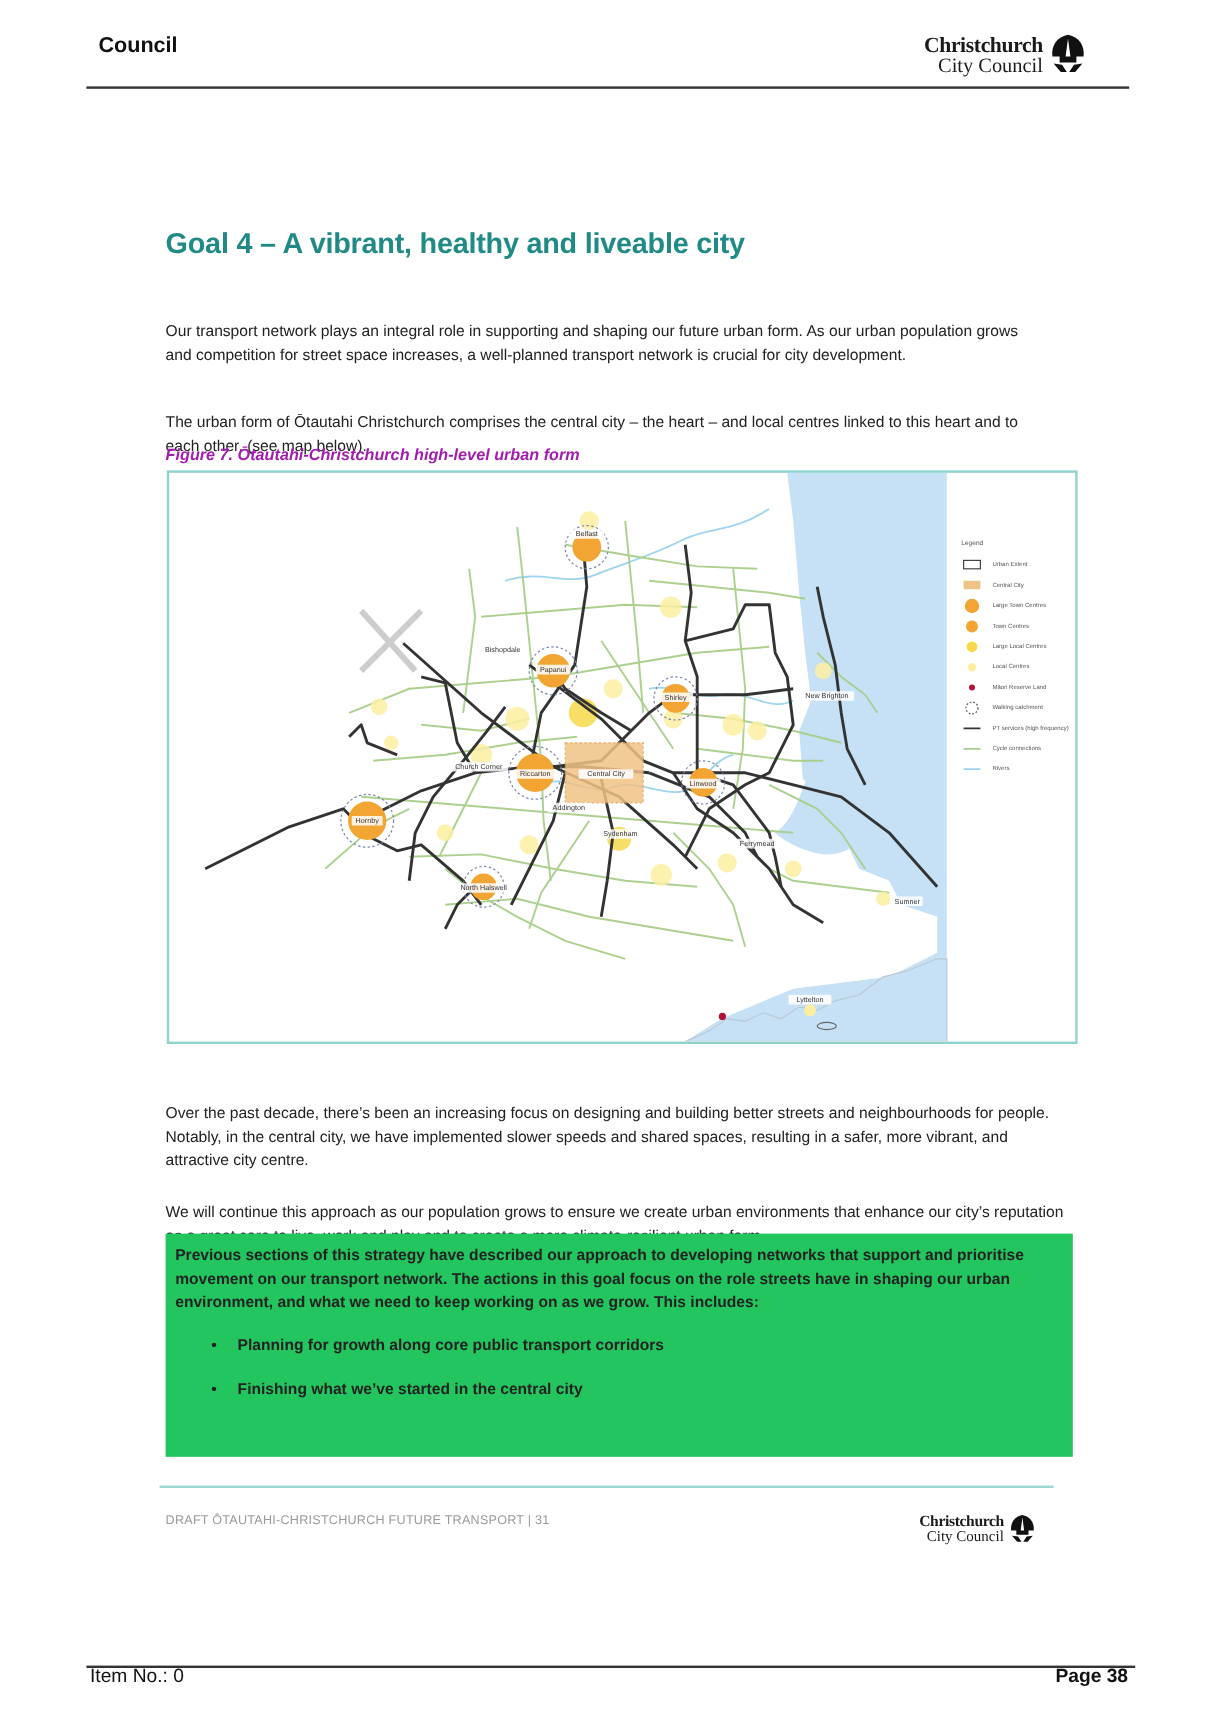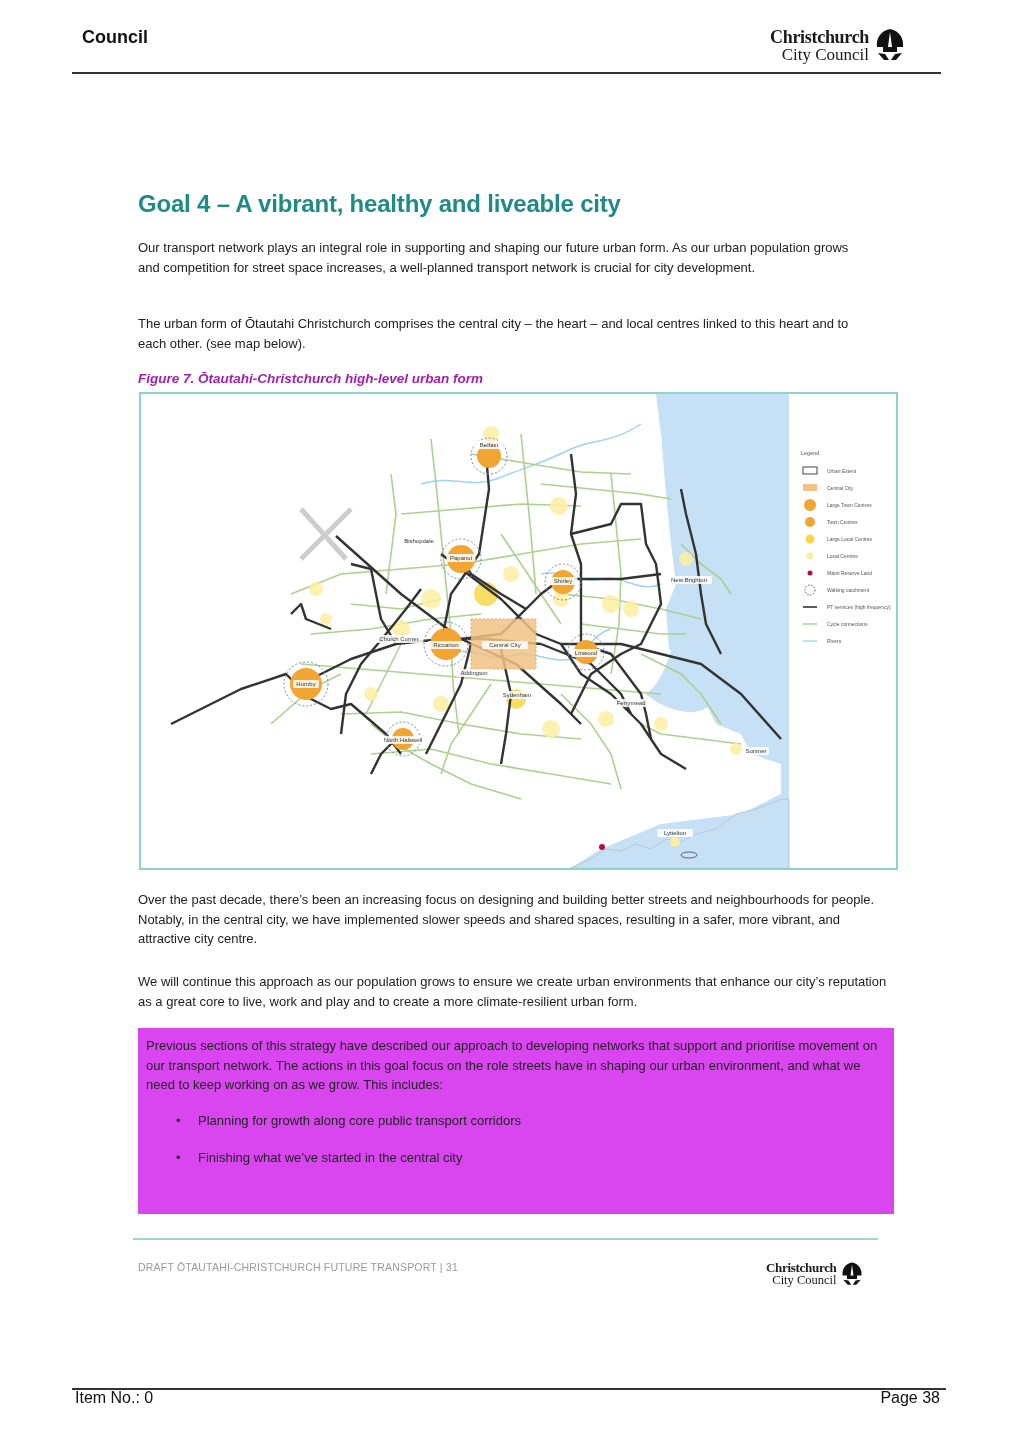--- a/index.html
+++ b/index.html
@@ -8,39 +8,39 @@
   .hdr-council { left:82px; top:27px; font-size:18px; font-weight:bold; color:#111; }
   .logo { display:flex; align-items:center; }
   .logo-text { text-align:right; font-family:"Liberation Serif", serif; line-height:1; }
   .logo-l1 { font-weight:bold; letter-spacing:-0.3px; }
   .logo-l2 { }
   .hdr-logo { left:770px; top:27px; }
   .hdr-logo .logo-l1 { font-size:18px; }
   .hdr-logo .logo-l2 { font-size:17px; }
   .hdr-rule { left:72px; top:72px; width:869px; height:0; border-top:2px solid #333; }
   .goal-title { left:138px; top:190px; font-size:24px; font-weight:bold; color:#1f8a86; letter-spacing:-0.2px; }
-  .para { left:138px; width:735px; font-size:13px; line-height:19.5px; color:#222; }
+  .para { left:138px; width:735px; font-size:13px; line-height:19.5px; color:#222;margin-top:28px; }
   .fig-cap { left:138px; top:371px; font-size:13.5px; font-weight:bold; font-style:italic; color:#a21caf; }
   .map { left:139px; top:392px; width:759px; height:478px; border:2px solid #8fd3cd; box-sizing:border-box; background:#fff; overflow:hidden; }
   .legend { position:absolute; left:660px; top:56px; width:95px; font-size:5px; color:#555; }
   .legend-title { font-size:5.5px; margin-bottom:6px; }
   .legend-row { display:flex; align-items:center; height:17px; }
   .legend-sym { width:18px; display:flex; justify-content:center; align-items:center; margin-right:8px; }
-  .callout { left:138px; top:1028px; width:756px; height:186px; background:#d946ef; box-sizing:border-box; padding:8px 10px 0 8px; font-size:13px; line-height:19.5px; color:#222; }
+  .callout { left:138px; top:1028px; width:756px; height:186px; background:#22c55e; box-sizing:border-box; padding:8px 10px 0 8px; font-size:13px; line-height:19.5px; color:#222;font-weight:bold; }
   .callout ul { margin:16px 0 0 0; padding:0 0 0 30px; list-style:none; }
   .callout li { position:relative; padding-left:22px; height:37px; }
   .callout li::before { content:"•"; position:absolute; left:0; top:0; }
   .foot-rule { left:133px; top:1238px; width:745px; border-top:2px solid #9bd6d0; }
   .foot-text { left:138px; top:1261px; font-size:10.5px; color:#9a9a9a; letter-spacing:0.2px; }
   .foot-logo { left:766px; top:1261px; }
   .foot-logo .logo-l1 { font-size:13px; }
   .foot-logo .logo-l2 { font-size:12.5px; }
   .bot-rule { left:72px; top:1388px; width:874px; border-top:2px solid #333; }
   .bot-item { left:75px; top:1389px; font-size:16px; color:#111; }
-  .bot-page { right:72px; top:1389px; font-size:16px; color:#111; }
+  .bot-page { right:72px; top:1389px; font-size:16px; color:#111;font-weight:bold; }
   .map-label { font-family:"Liberation Sans", sans-serif; font-size:6px; fill:#333; }
 </style>
 </head>
 <body>
 
 <div class="abs hdr-council">Council</div>
 <div class="abs logo hdr-logo">
   <div class="logo-text">
     <div class="logo-l1">Christchurch</div>
     <div class="logo-l2">City Council</div>

